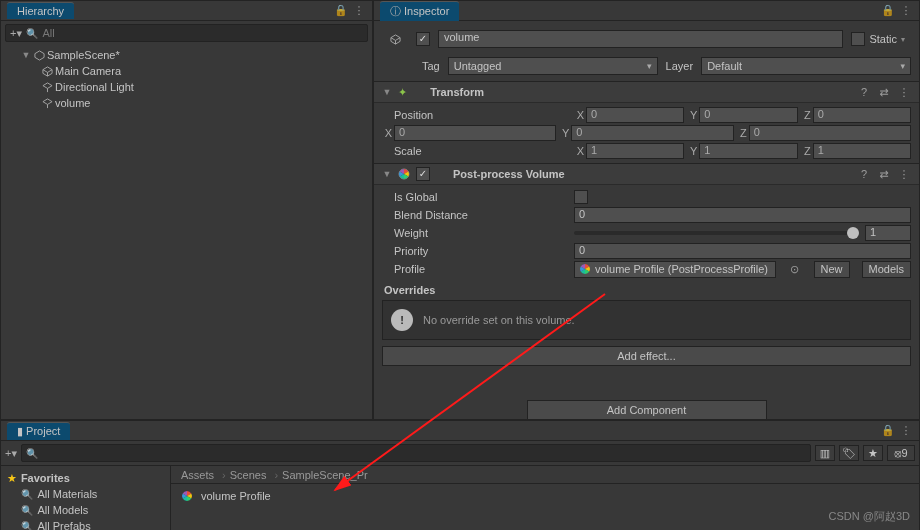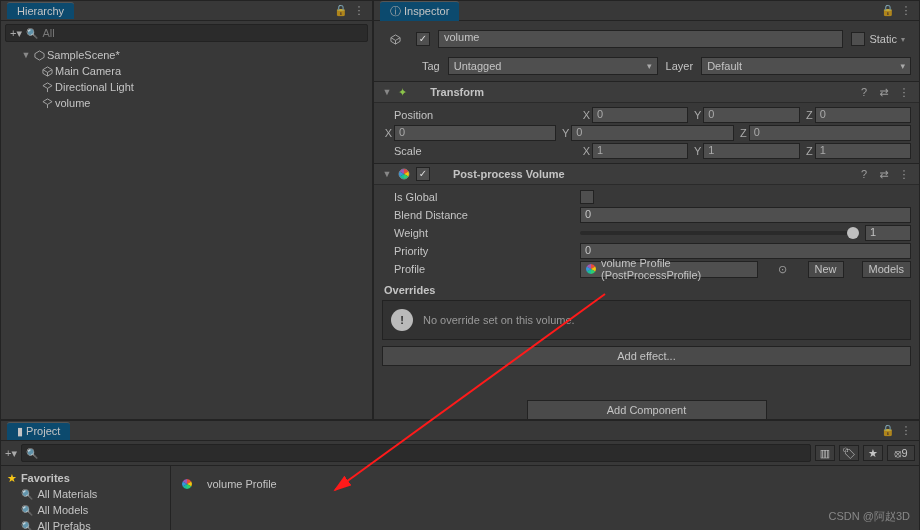--- a/index.html
+++ b/index.html
@@ -23,21 +23,21 @@
   .insp-head{display:flex;align-items:center;padding:5px 8px;gap:8px;}
   .namebox{flex:1;background:#4f4f4f;border:1px solid #222;height:18px;padding:0 5px;}
   .static{display:flex;align-items:center;gap:4px;padding-right:6px;}
   .tag-layer{display:flex;gap:8px;align-items:center;padding:0 8px 6px 48px;}
   .dd{flex:1;background:#4f4f4f;border:1px solid #222;height:18px;padding:0 5px;display:flex;align-items:center;justify-content:space-between;}
   .dd::after{content:"▾";font-size:9px;color:#aaa;}
   .comp-header{display:flex;align-items:center;height:22px;background:#3c3c3c;border-top:1px solid #232323;border-bottom:1px solid #2a2a2a;padding:0 8px;gap:6px;}
   .comp-header .title{font-weight:600;margin-left:17px;}
   .comp-header .grow{flex:1;}
   .comp-body{padding:3px 8px;}
-  .prop{display:flex;align-items:center;height:18px;gap:18px;}
+  .prop{display:flex;align-items:center;height:18px;gap:12px;}
   .prop .lbl{width:180px;padding-left:12px;}
   .xyz{flex:1;display:flex;gap:3px;}
   .ax{display:flex;align-items:center;gap:2px;flex:1;}
   .ax span{width:10px;text-align:right;color:#aaa;}
   .fld{flex:1;background:#4f4f4f;border:1px solid #222;height:16px;padding:0 4px;}
   .chk{width:14px;height:14px;background:#4f4f4f;border:1px solid #222;}
   .chk.on::after{content:"✓";color:#ddd;font-size:10px;display:block;text-align:center;line-height:12px;}
   .slider{flex:1;display:flex;align-items:center;gap:6px;}
   .track{flex:1;height:4px;background:#2a2a2a;position:relative;border-radius:2px;}
   .thumb{position:absolute;right:0;top:-4px;width:12px;height:12px;border-radius:50%;background:#bfbfbf;}
@@ -50,21 +50,21 @@
   
   .project{grid-column:1/3;display:flex;flex-direction:column;}
   .proj-body{flex:1;display:flex;}
   .proj-side{width:170px;border-right:1px solid #232323;padding:4px 0;}
   .proj-side .row{display:flex;align-items:center;height:16px;padding-left:6px;gap:4px;}
   .proj-main{flex:1;}
   .breadcrumb{display:flex;align-items:center;height:18px;border-bottom:1px solid #232323;padding:0 6px;gap:0;}
   .crumb{padding:0 4px;color:#999;}
   .crumb.sep::before{content:"›";padding-right:4px;color:#666;}
   .assets{padding:6px 10px;}
-  .asset-row{display:flex;align-items:flex-end;gap:14px;height:18px;}
+  .asset-row{display:flex;align-items:flex-start;gap:8px;height:18px;}
   .star{color:#f5c518;}
   .search-lens{font-size:10px;color:#888;}
   .proj-search{display:flex;align-items:center;gap:4px;padding:3px 4px;border-bottom:1px solid #232323;}
   .proj-search .searchbar{flex:1;margin:0;}
   .tool-icn{width:20px;height:16px;background:#3c3c3c;border:1px solid #222;display:flex;align-items:center;justify-content:center;}
   
   .arrow-svg{position:absolute;left:0;top:0;pointer-events:none;}
   .watermark{position:absolute;right:10px;bottom:6px;color:#888;font-size:11px;}
   .color-wheel{display:inline-block;width:12px;height:12px;}
   .color-wheel svg{width:12px;height:12px;}
@@ -343,20 +343,25 @@
         <div class="row" style="padding-left:20px;">
             <span class="search-lens">🔍</span>
             <span>All Models</span>
           </div>
         <div class="row" style="padding-left:20px;">
             <span class="search-lens">🔍</span>
             <span>All Prefabs</span>
           </div>
       </div>
       <div class="proj-main">
+        <div class="breadcrumb">
+          <span class="crumb">Assets</span>
+          <span class="crumb sep">Scenes</span>
+          <span class="crumb sep">SampleScene_Pr</span>
+        </div>
         <div class="assets">
           <div class="asset-row">
             <span class="color-wheel"><svg viewBox="0 0 12 12">
                   <path d="M6 1 A5 5 0 0 1 10.3 3.5 L6 6Z" fill="#e74c3c"></path>
                   <path d="M10.3 3.5 A5 5 0 0 1 10.3 8.5 L6 6Z" fill="#f1c40f"></path>
                   <path d="M10.3 8.5 A5 5 0 0 1 6 11 L6 6Z" fill="#2ecc71"></path>
                   <path d="M6 11 A5 5 0 0 1 1.7 8.5 L6 6Z" fill="#1abc9c"></path>
                   <path d="M1.7 8.5 A5 5 0 0 1 1.7 3.5 L6 6Z" fill="#3498db"></path>
                   <path d="M1.7 3.5 A5 5 0 0 1 6 1 L6 6Z" fill="#9b59b6"></path>
                 </svg></span>

